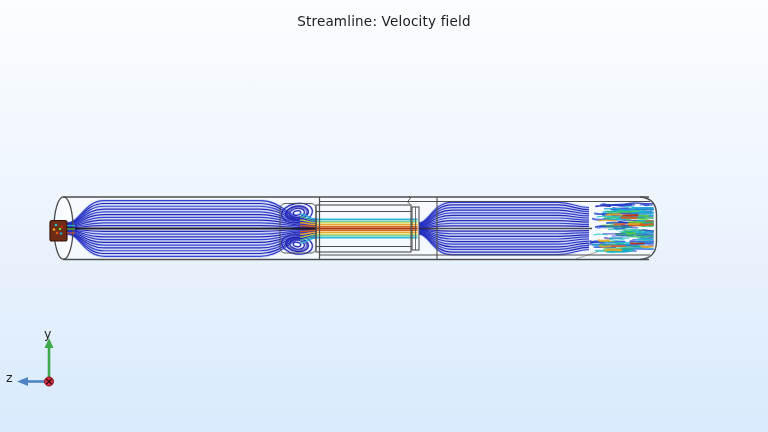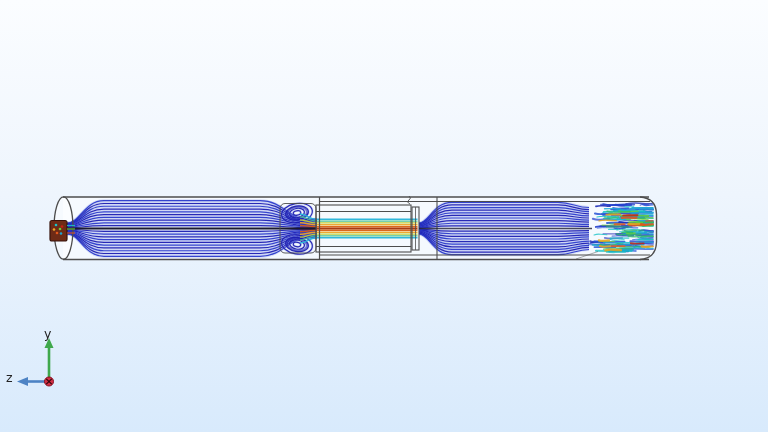--- a/index.html
+++ b/index.html
@@ -13,20 +13,21 @@
     position:absolute;top:13px;left:0;right:0;text-align:center;
     font-size:13.5px;letter-spacing:.2px;color:#1c1c1c;
   }
   svg{position:absolute;inset:0;}
   text.axis-label{font-size:12.5px;fill:#222;}
 </style>
 </head>
 <body style="background: linear-gradient(rgb(251, 253, 255) 0%, rgb(238, 245, 253) 45%, rgb(216, 234, 252) 100%);">
 
 <div class="viewport">
+  <div class="plot-title" style="color: rgb(28, 28, 28);">Streamline: Velocity field</div>
 
   <svg id="scene" width="768" height="432" viewBox="0 0 768 432">
     <g id="g-fill">
         <path d="M 63 197 L 640 197 Q 656 198 656.5 214 L 656.5 242 Q 656 258.5 640 259.5 L 63 259.5 Z" fill="rgba(255,255,255,0.5)" stroke="none"></path>
         <ellipse cx="63.5" cy="228" rx="9.5" ry="31.2" fill="rgba(255,255,255,0.5)" stroke="none"></ellipse>
       </g>
     <g id="g-left">
         <path d="M 67 227.95 C 80 227.95, 84 225.72, 104 225.72 L 260 225.72 C 283 225.72, 289 227.57, 307 227.57 L 317 227.57" fill="none" stroke="#93a0e6" stroke-width="3" opacity="0.33"></path>
         <path d="M 67 227.4 C 80 227.4, 84 222.94, 104 222.94 L 260 222.94 C 283 222.94, 289 226.64, 307 226.64 L 317 226.64" fill="none" stroke="#93a0e6" stroke-width="3" opacity="0.33"></path>
         <path d="M 67 226.85 C 80 226.85, 84 220.16, 104 220.16 L 260 220.16 C 283 220.16, 289 225.71, 307 225.71 L 317 225.71" fill="none" stroke="#93a0e6" stroke-width="3" opacity="0.33"></path>

